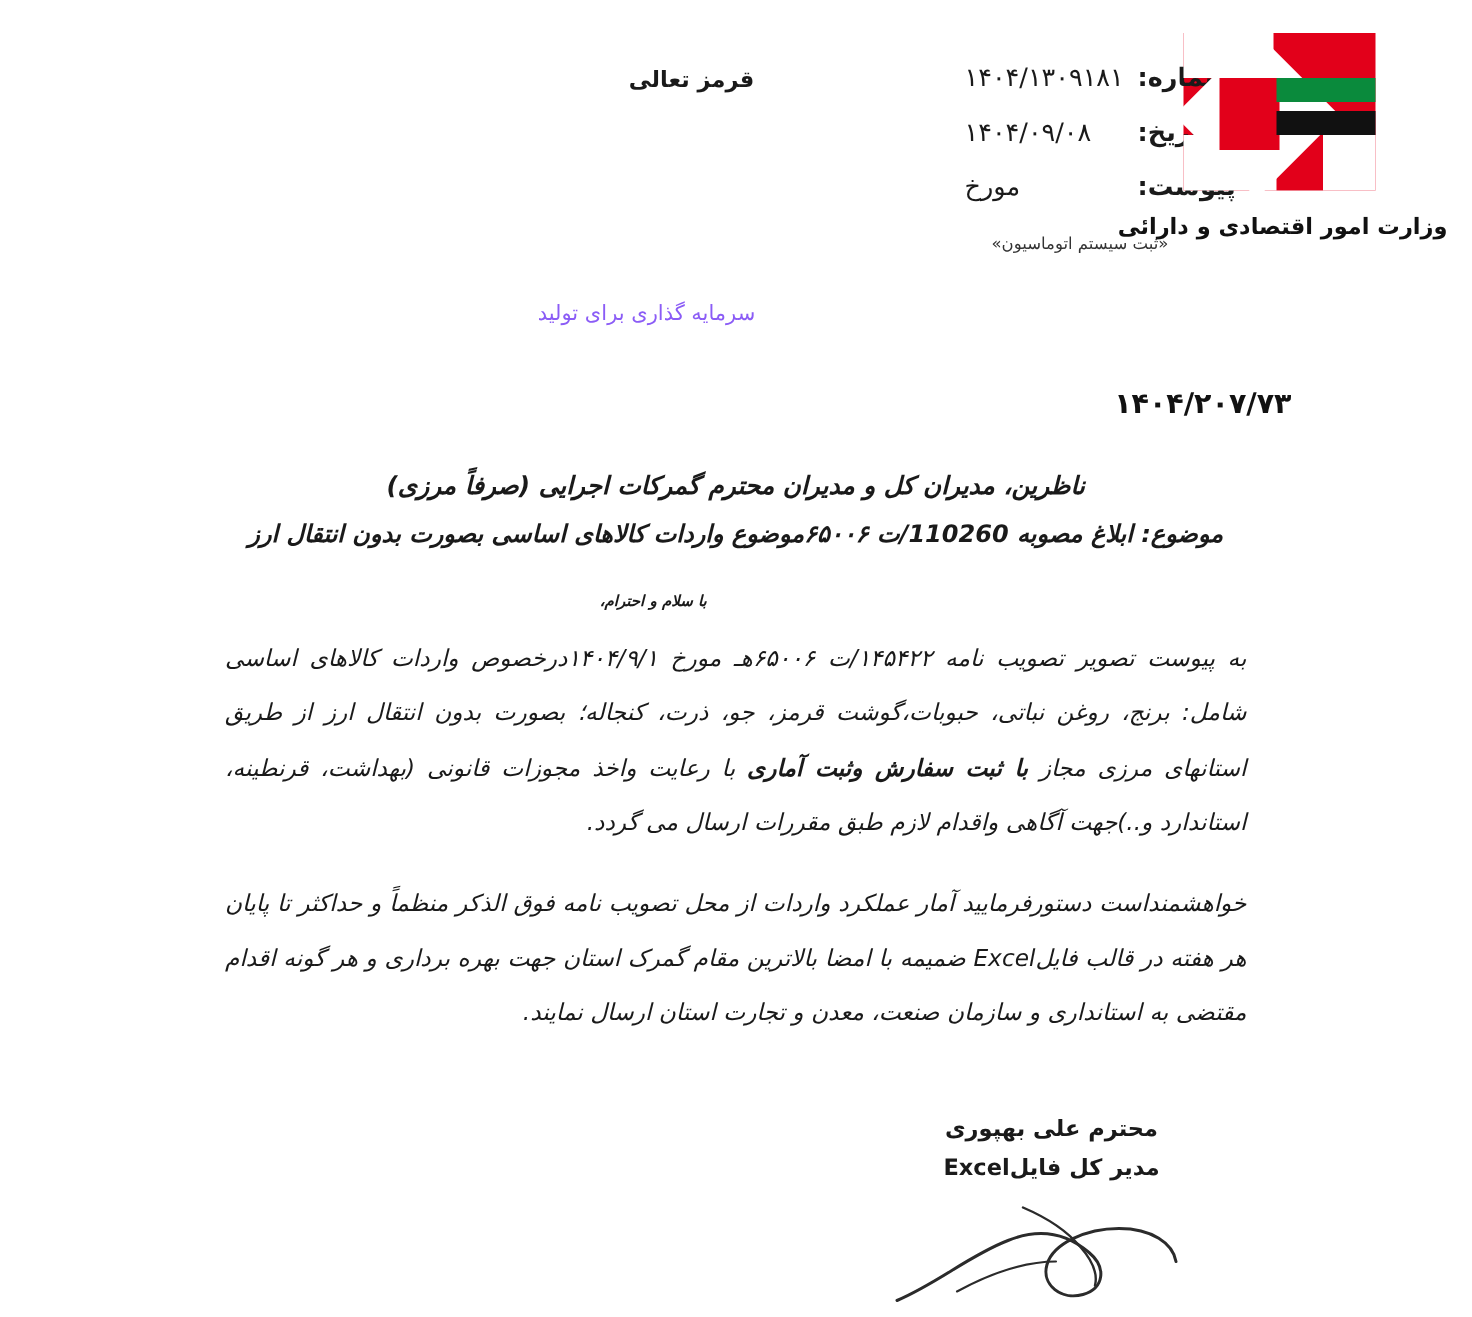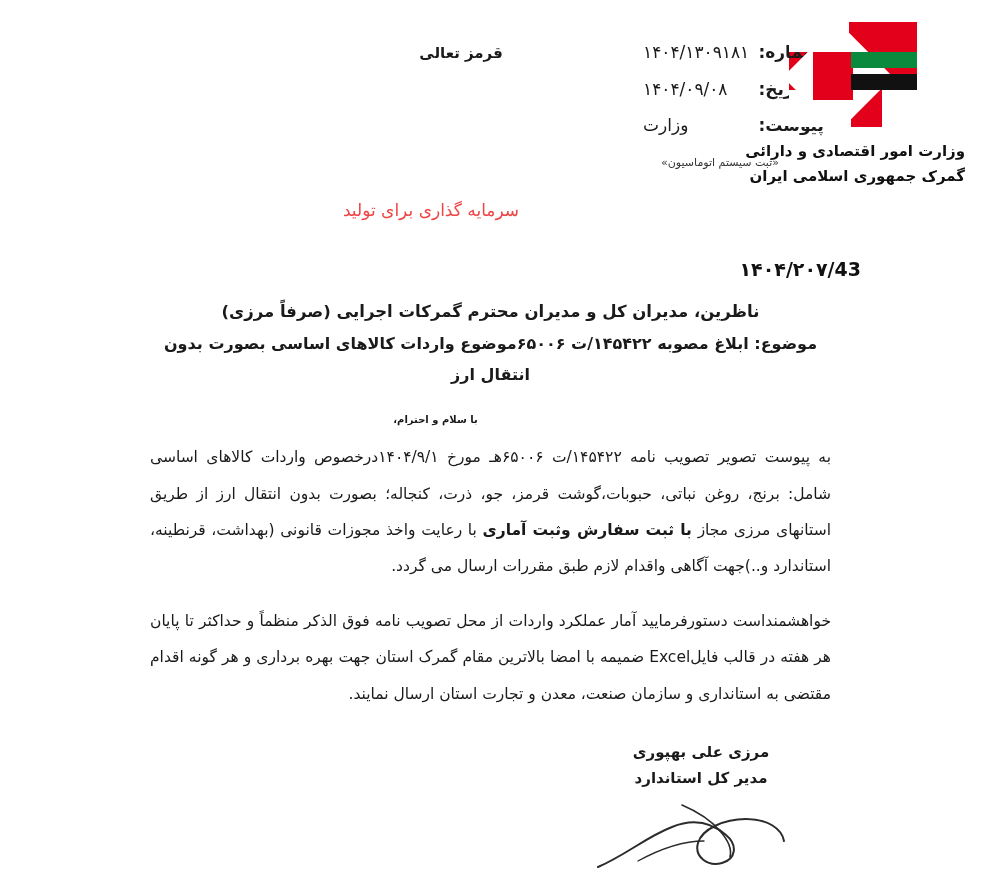--- a/index.html
+++ b/index.html
@@ -155,42 +155,43 @@
     font-size: 15px;
     font-weight: bold;
   }
 
   .slogan {
     position: absolute;
     top: 200px;
     right: 400px;
     width: 300px;
     text-align: center;
-    font-size: 17px;
-    color: #ef4444;
+    font-size: 14px;
+    color: #8b5cf6;
     font-family: "DejaVu Serif", "Liberation Serif", serif;
     letter-spacing: 1.2px;
   }
 
   .doc-number {
     position: absolute;
     top: 258px;
     right: 120px;
     font-size: 19px;
     font-weight: bold;
     color: #111;
     direction: rtl;
   }
 
   
   .body-wrap {
     position: absolute;
-    top: 296px;
+    top: 308px;
     right: 150px;
     left: 150px;
+    font-style: italic;
   }
   .addressee {
     text-align: center;
     font-size: 16.5px;
     font-weight: bold;
     line-height: 1.9;
   }
   .subject {
     text-align: center;
     font-size: 16px;
@@ -254,65 +255,64 @@
       <div class="diag"></div>
       <div class="cut1"></div>
       <div class="cut2"></div>
       <div class="cut3"></div>
       <div class="innerblock"></div>
       <div class="greenbar"></div>
       <div class="blackbar"></div>
     </div>
     <div class="org-name">
       <div>وزارت امور اقتصادی و دارائی</div>
-      <div>گمرک جمهوری اسلامی ایران</div>
     </div>
   </div>
 
   <div class="basmala">قرمز تعالی</div>
 
   <div class="meta-block">
     <div class="meta-row">
       <span class="meta-label">شماره:</span>
       <span class="meta-value">۱۴۰۴/۱۳۰۹۱۸۱</span>
     </div>
     <div class="meta-row">
       <span class="meta-label">تاریخ:</span>
       <span class="meta-value">۱۴۰۴/۰۹/۰۸</span>
     </div>
     <div class="meta-row">
       <span class="meta-label">پیوست:</span>
-      <span class="meta-value">وزارت</span>
+      <span class="meta-value">مورخ</span>
     </div>
     <div class="meta-note">«ثبت سیستم اتوماسیون»</div>
   </div>
 
   <div class="slogan">سرمایه گذاری برای تولید</div>
 </div>
 
-<div class="doc-number">۱۴۰۴/۲۰۷/43</div>
+<div class="doc-number">۱۴۰۴/۲۰۷/۷۳</div>
 
 <div class="body-wrap">
 
   <div class="addressee">ناظرین، مدیران کل و مدیران محترم گمرکات اجرایی (صرفاً مرزی)</div>
 
-  <div class="subject">موضوع: ابلاغ مصوبه ۱۴۵۴۲۲/ت ۶۵۰۰۶موضوع واردات کالاهای اساسی بصورت بدون انتقال ارز</div>
+  <div class="subject">موضوع: ابلاغ مصوبه 110260/ت ۶۵۰۰۶موضوع واردات کالاهای اساسی بصورت بدون انتقال ارز</div>
 
   <div class="salutation">با سلام و احترام،</div>
 
   <div class="para p1">
     <span>به پیوست تصویر تصویب نامه ۱۴۵۴۲۲/ت ۶۵۰۰۶هـ مورخ ۱۴۰۴/۹/۱درخصوص واردات کالاهای اساسی شامل: برنج، روغن نباتی، حبوبات،گوشت قرمز، جو، ذرت، کنجاله؛ بصورت بدون انتقال ارز از طریق استانهای مرزی مجاز </span><b>با ثبت سفارش وثبت آماری</b><span> با رعایت واخذ مجوزات قانونی (بهداشت، قرنطینه، استاندارد و..)جهت آگاهی واقدام لازم طبق مقررات ارسال می گردد.</span>
   </div>
 
   <div class="para p2">خواهشمنداست دستورفرمایید آمار عملکرد واردات از محل تصویب نامه فوق الذکر منظماً و حداکثر تا پایان هر هفته در قالب فایلExcel ضمیمه  با امضا بالاترین مقام گمرک‌ استان  جهت بهره برداری و هر گونه اقدام مقتضی به استانداری و سازمان صنعت، معدن و تجارت استان ارسال نمایند.</div>
 </div>
 
 <div class="signature">
-  <div class="sig-name">مرزی علی بهپوری</div>
-  <div class="sig-title">مدیر کل استاندارد</div>
+  <div class="sig-name">محترم علی بهپوری</div>
+  <div class="sig-title">مدیر کل فایلExcel</div>
   <div class="sig-mark">
     <svg width="230" height="80" viewBox="0 0 230 80" fill="none" xmlns="http://www.w3.org/2000/svg">
       <path d="M12 70 C 40 58, 60 40, 86 30 C 108 21, 126 26, 140 38 C 152 48, 150 62, 136 66 C 122 70, 108 60, 112 46 C 116 32, 138 22, 160 22 C 182 22, 196 32, 198 44" stroke="#2b2b2b" stroke-width="2" stroke-linecap="round"></path>
       <path d="M96 8 C 110 14, 124 22, 134 34 C 142 43, 146 52, 144 60" stroke="#2b2b2b" stroke-width="1.6" stroke-linecap="round"></path>
       <path d="M52 64 C 74 52, 96 44, 118 44" stroke="#2b2b2b" stroke-width="1.4" stroke-linecap="round"></path>
     </svg>
   </div>
 </div>
 
 </body></html>

